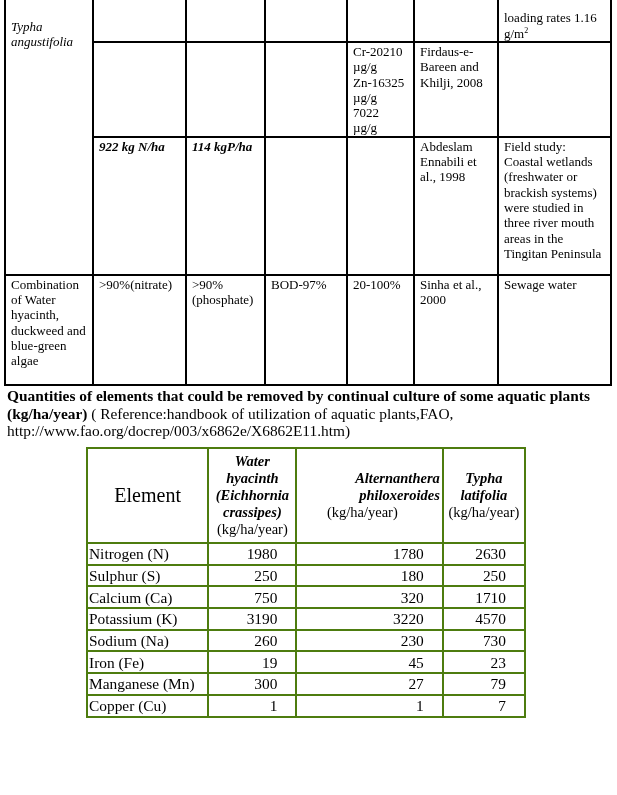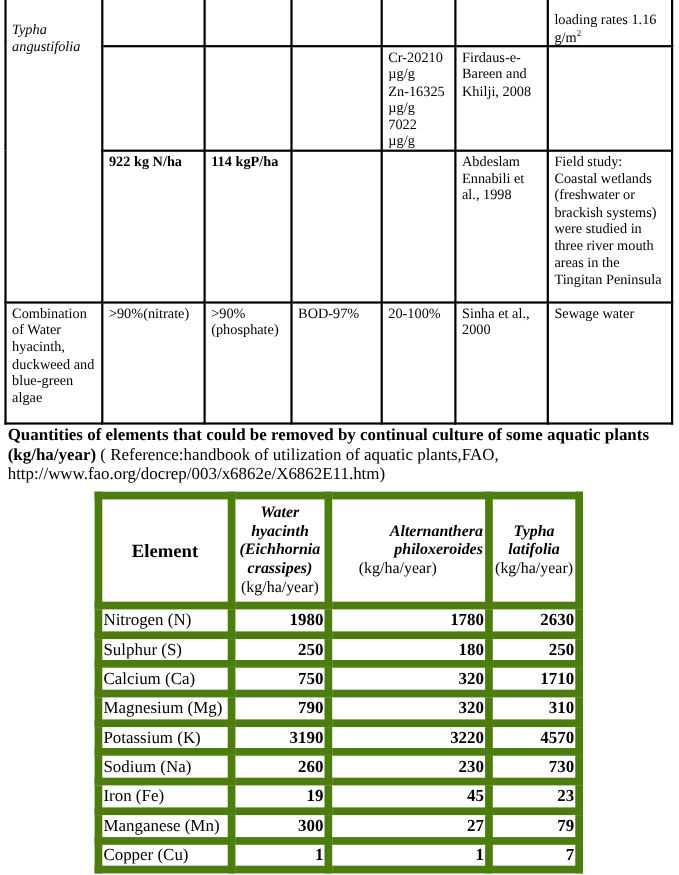--- a/index.html
+++ b/index.html
@@ -16,46 +16,46 @@
   .t1 col.c3 { width: 82px; }
   .t1 col.c4 { width: 67px; }
   .t1 col.c5 { width: 84px; }
   .t1 col.c6 { width: 113px; }
   .t1 tr.r1 td { height: 42px; }
   .t1 tr.r2 td { height: 90px; }
   .t1 tr.r3 td { height: 135px; }
   .t1 tr.r4 td { height: 107px; margin-top: 38px; }
   .t1 td.typha { vertical-align: top; padding-top: 26px; font-style: italic; }
   .t1 td.r1last { vertical-align: bottom; padding-top: 6px; }
-  .bold { font-weight: bold; }
+  .bold { font-weight: bold; font-style: italic; }
   .ital { }
   sup { font-size: 8px; line-height: 0; vertical-align: 5px; }
 
   
   .caption { position: absolute; left: 7px; top: 387px; width: 600px;
              font-size: 15.4px; line-height: 17.5px; }
   .caption .cap-bold { font-weight: bold; }
   .caption .cap-url { display: block; }
 
   
   .t2 { position: absolute; left: 86px; top: 447px; border-collapse: collapse;
         table-layout: fixed; width: 440px; font-size: 15.4px; }
   .t2 col.e0 { width: 121px; }
   .t2 col.e1 { width: 88px; }
   .t2 col.e2 { width: 146px; }
   .t2 col.e3 { width: 82px; }
-  .t2 th, .t2 td { border: 7px solid #4d7c0f; padding: 0 1px; }
+  .t2 th, .t2 td { border: 2px solid #4d7c0f; padding: 0 1px; }
   .t2 th { font-weight: normal; vertical-align: middle; text-align: center;
            line-height: 17px; height: 93px; font-size: 14.5px; padding: 0 2px; }
   .t2 th .hb { font-weight: bold; font-style: italic; }
-  .t2 th.el { font-weight: bold; font-size: 17px; }
+  .t2 th.el { font-weight: normal; font-size: 20px; }
   .t2 th.alt { text-align: right; padding-right: 2px; }
   .t2 th.alt .unit { display: inline-block; }
   .t2 td { height: 19.7px; line-height: 19px; padding-top: 0; padding-bottom: 0; white-space: nowrap; }
-  .t2 td.num { text-align: right; padding-right: 1px; font-weight: bold; }
+  .t2 td.num { text-align: right; padding-right: 18px; }
   .t2 td.name { text-align: left; padding-left: 1px; }
 </style>
 </head>
 <body>
 
 <table class="t1">
   <colgroup>
     <col class="c0">
       <col class="c1">
       <col class="c2">
@@ -151,26 +151,20 @@
         <td class="num">180</td>
         <td class="num">250</td>
       </tr>
       <tr>
         <td class="name">Calcium (Ca)</td>
         <td class="num">750</td>
         <td class="num">320</td>
         <td class="num">1710</td>
       </tr>
       <tr>
-        <td class="name">Magnesium (Mg)</td>
-        <td class="num">790</td>
-        <td class="num">320</td>
-        <td class="num">310</td>
-      </tr>
-      <tr>
         <td class="name">Potassium (K)</td>
         <td class="num">3190</td>
         <td class="num">3220</td>
         <td class="num">4570</td>
       </tr>
       <tr>
         <td class="name">Sodium (Na)</td>
         <td class="num">260</td>
         <td class="num">230</td>
         <td class="num">730</td>

